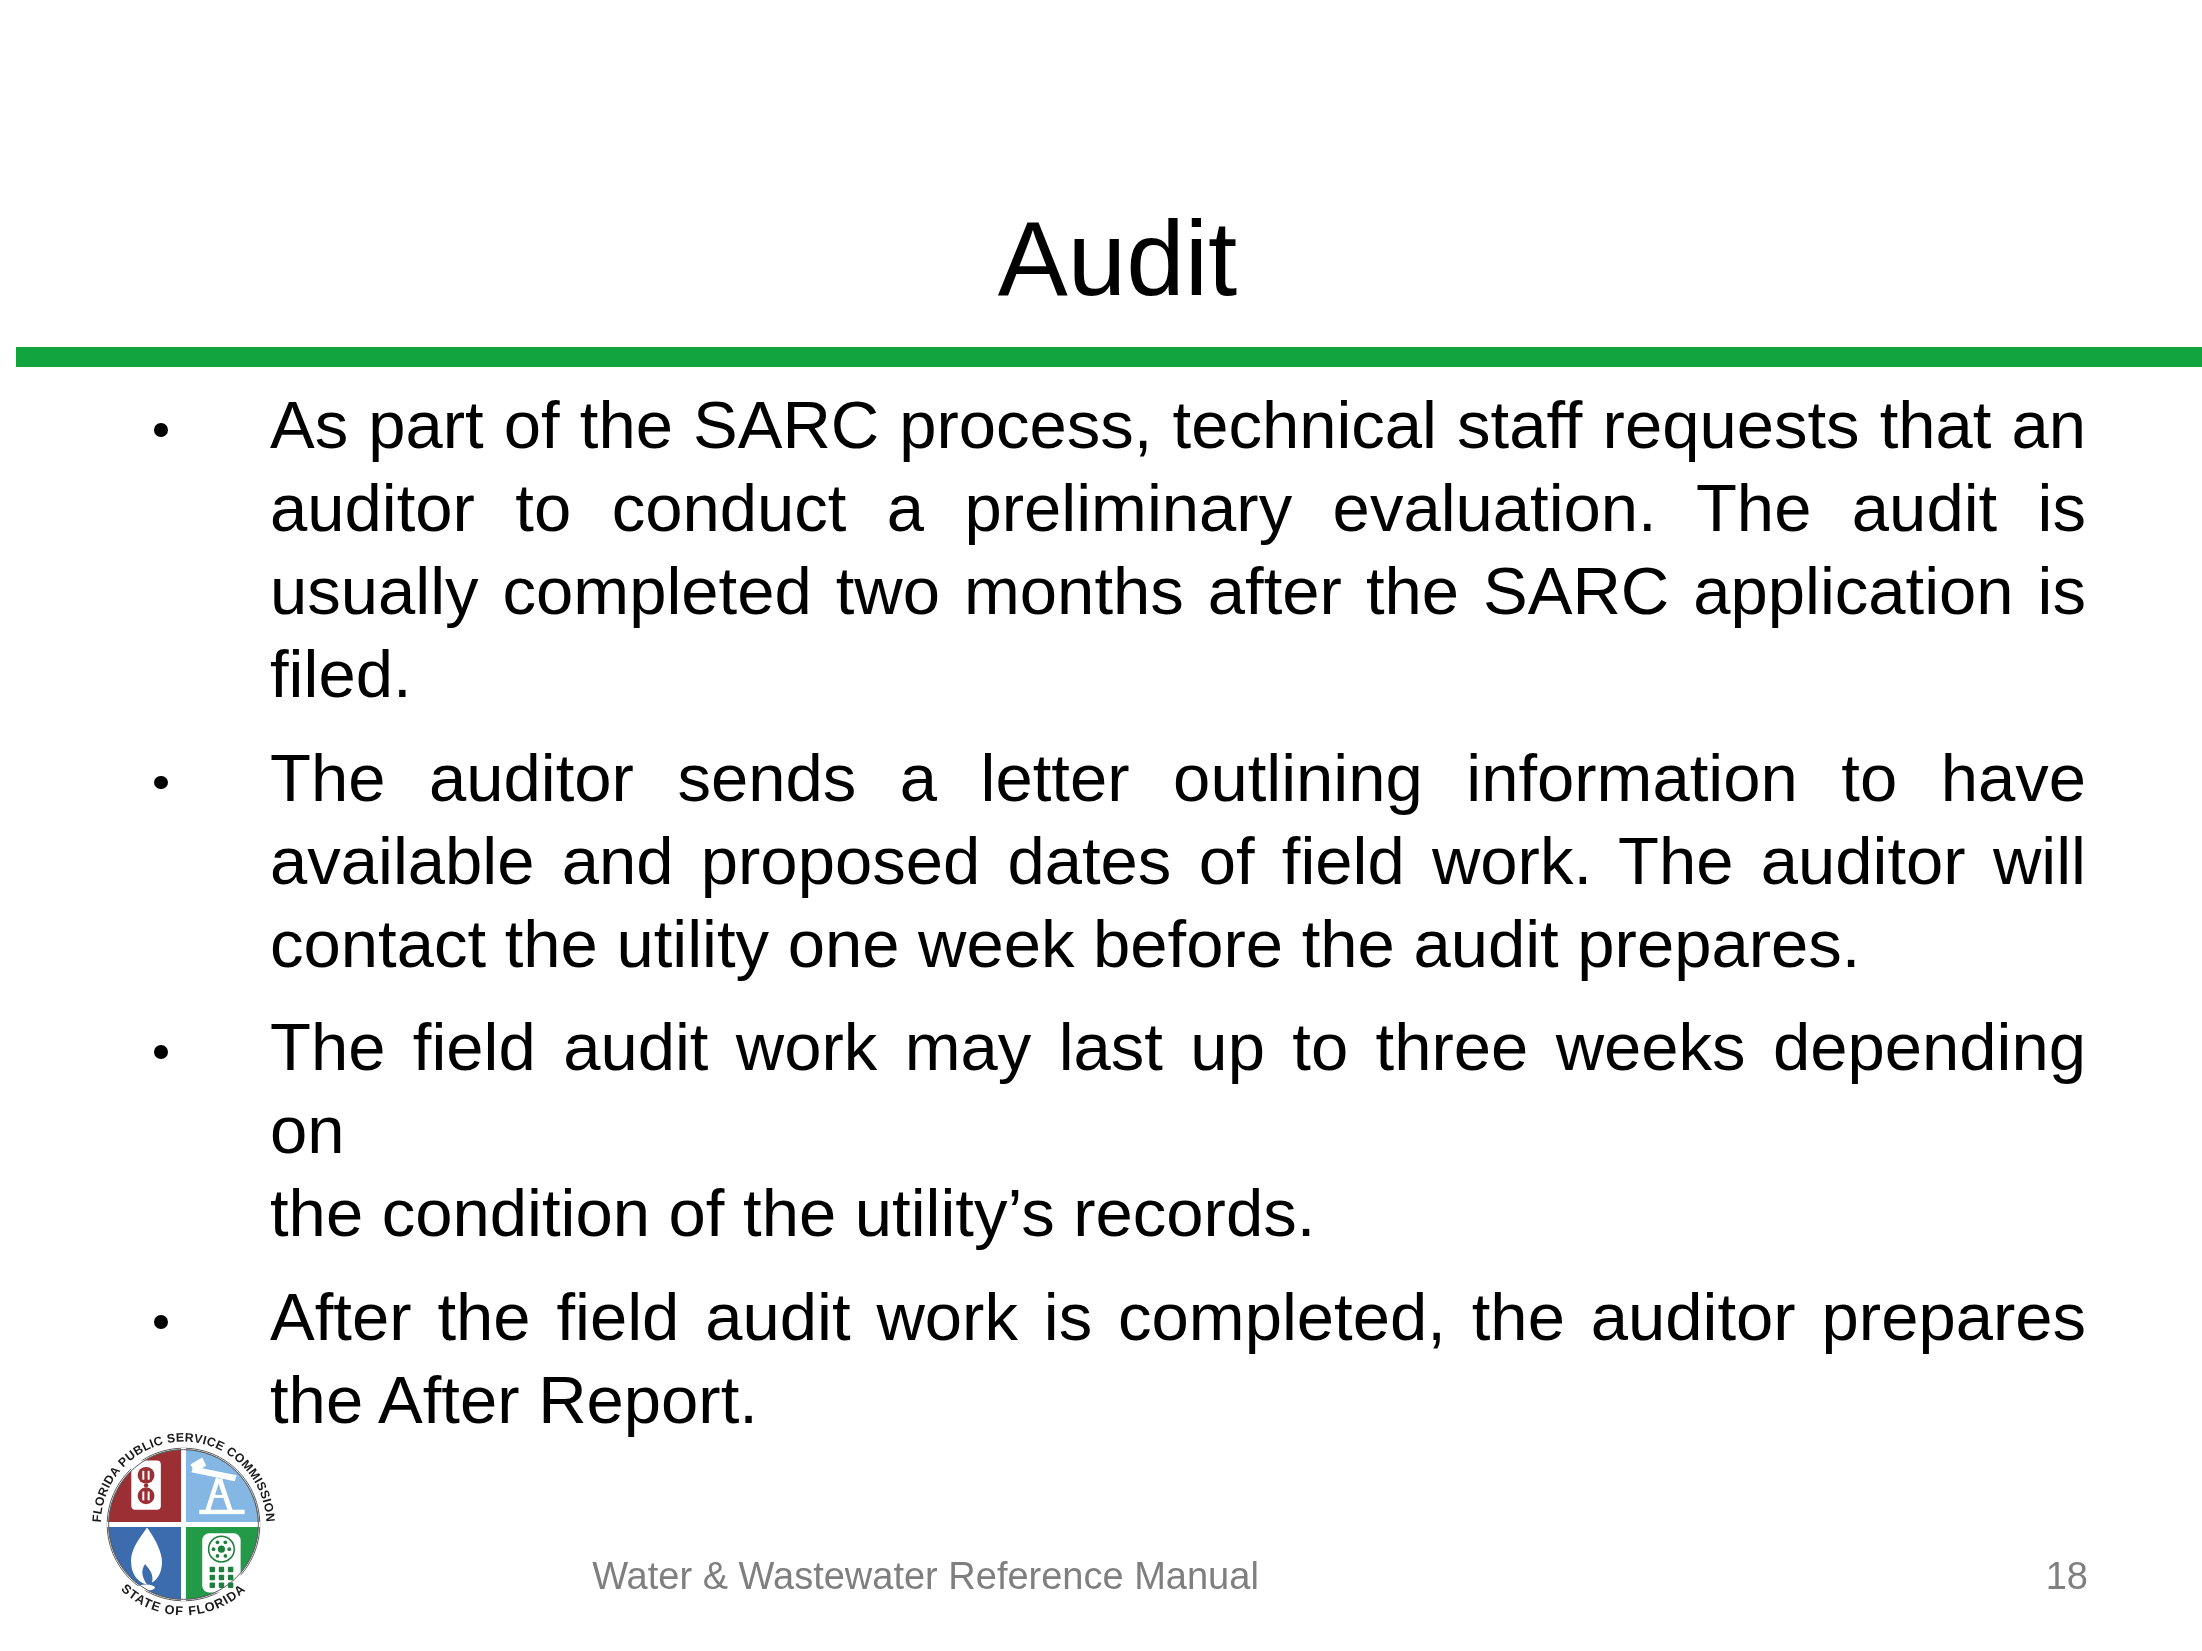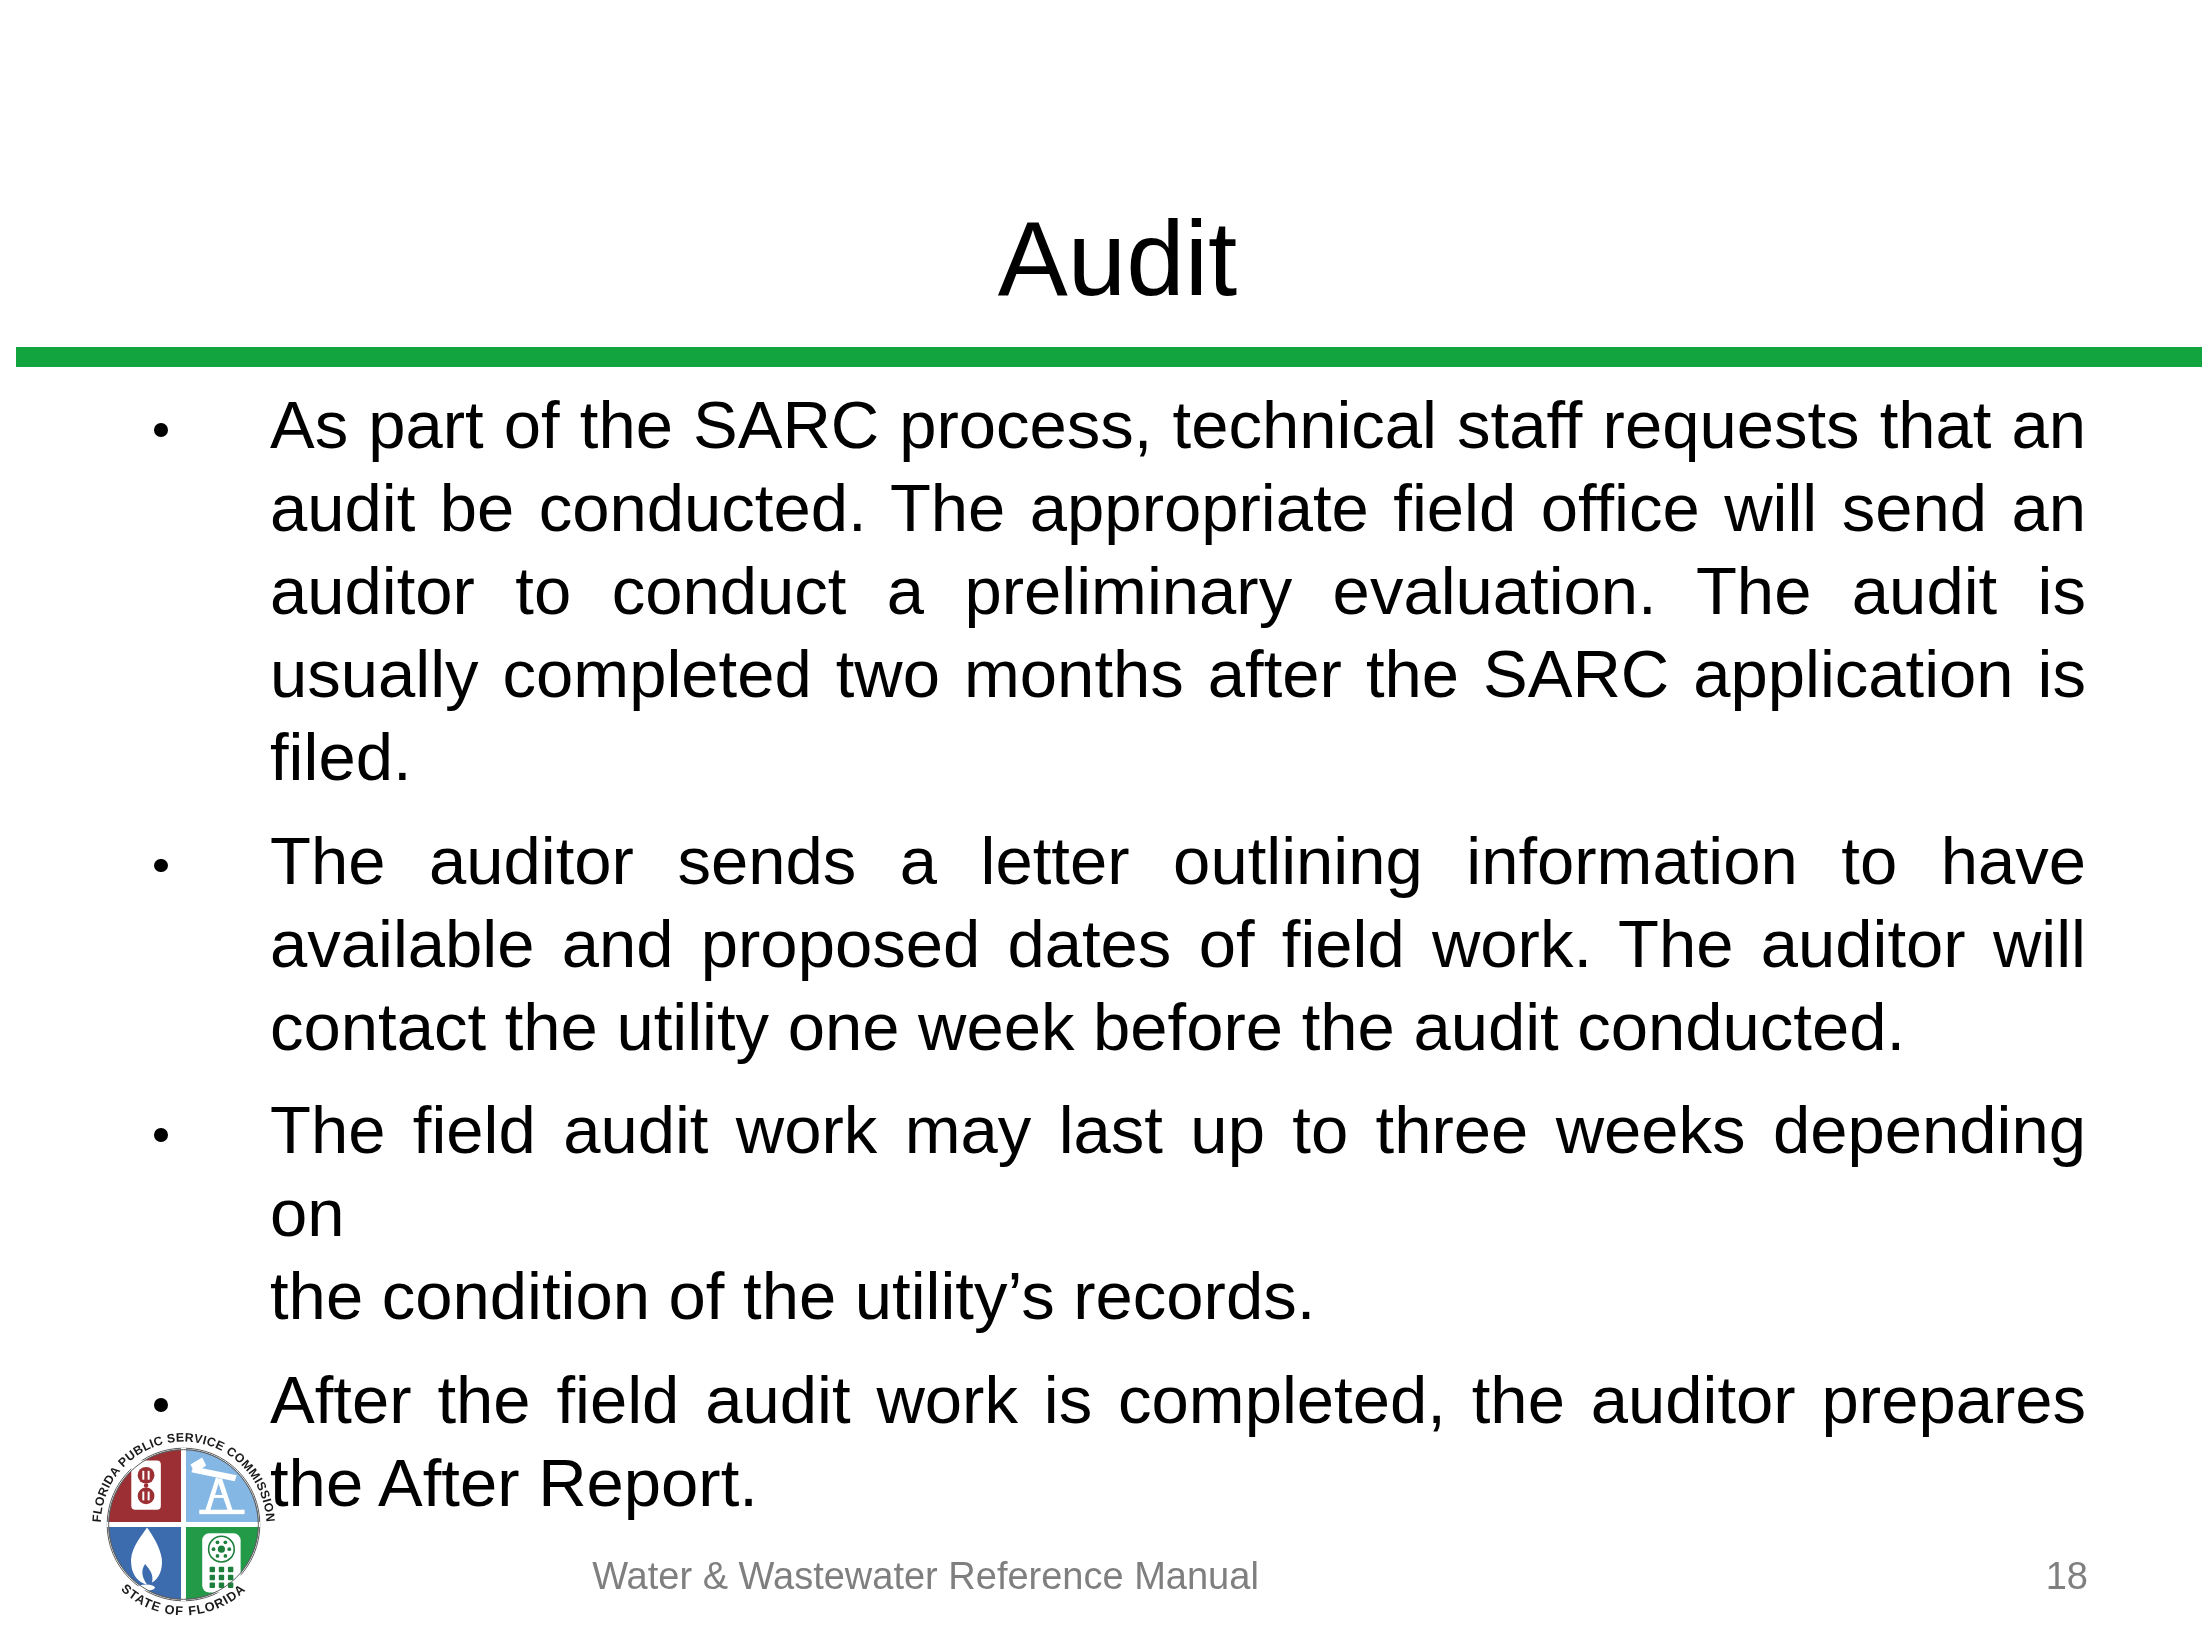--- a/index.html
+++ b/index.html
@@ -42,32 +42,31 @@
 
   <h1 class="title">Audit</h1>
 
   <div class="accent-bar"></div>
 
   <div class="bullets">
       <div class="bullet">
         <span class="dot"></span>
         <div class="txt">
           <span class="line just">As part of the SARC process, technical staff requests that an</span>
-          <span class="line just">audit be conducted. The appropriate field office will send an</span>
           <span class="line just">auditor to conduct a preliminary evaluation. The audit is</span>
           <span class="line just">usually completed two months after the SARC application is</span>
           <span class="line">filed.</span>
         </div>
       </div>
       <div class="bullet">
         <span class="dot"></span>
         <div class="txt">
           <span class="line just">The auditor sends a letter outlining information to have</span>
           <span class="line just">available and proposed dates of field work. The auditor will</span>
-          <span class="line">contact the utility one week before the audit conducted.</span>
+          <span class="line">contact the utility one week before the audit prepares.</span>
         </div>
       </div>
       <div class="bullet">
         <span class="dot"></span>
         <div class="txt">
           <span class="line just">The field audit work may last up to three weeks depending on</span>
           <span class="line">the condition of the utility’s records.</span>
         </div>
       </div>
       <div class="bullet">

